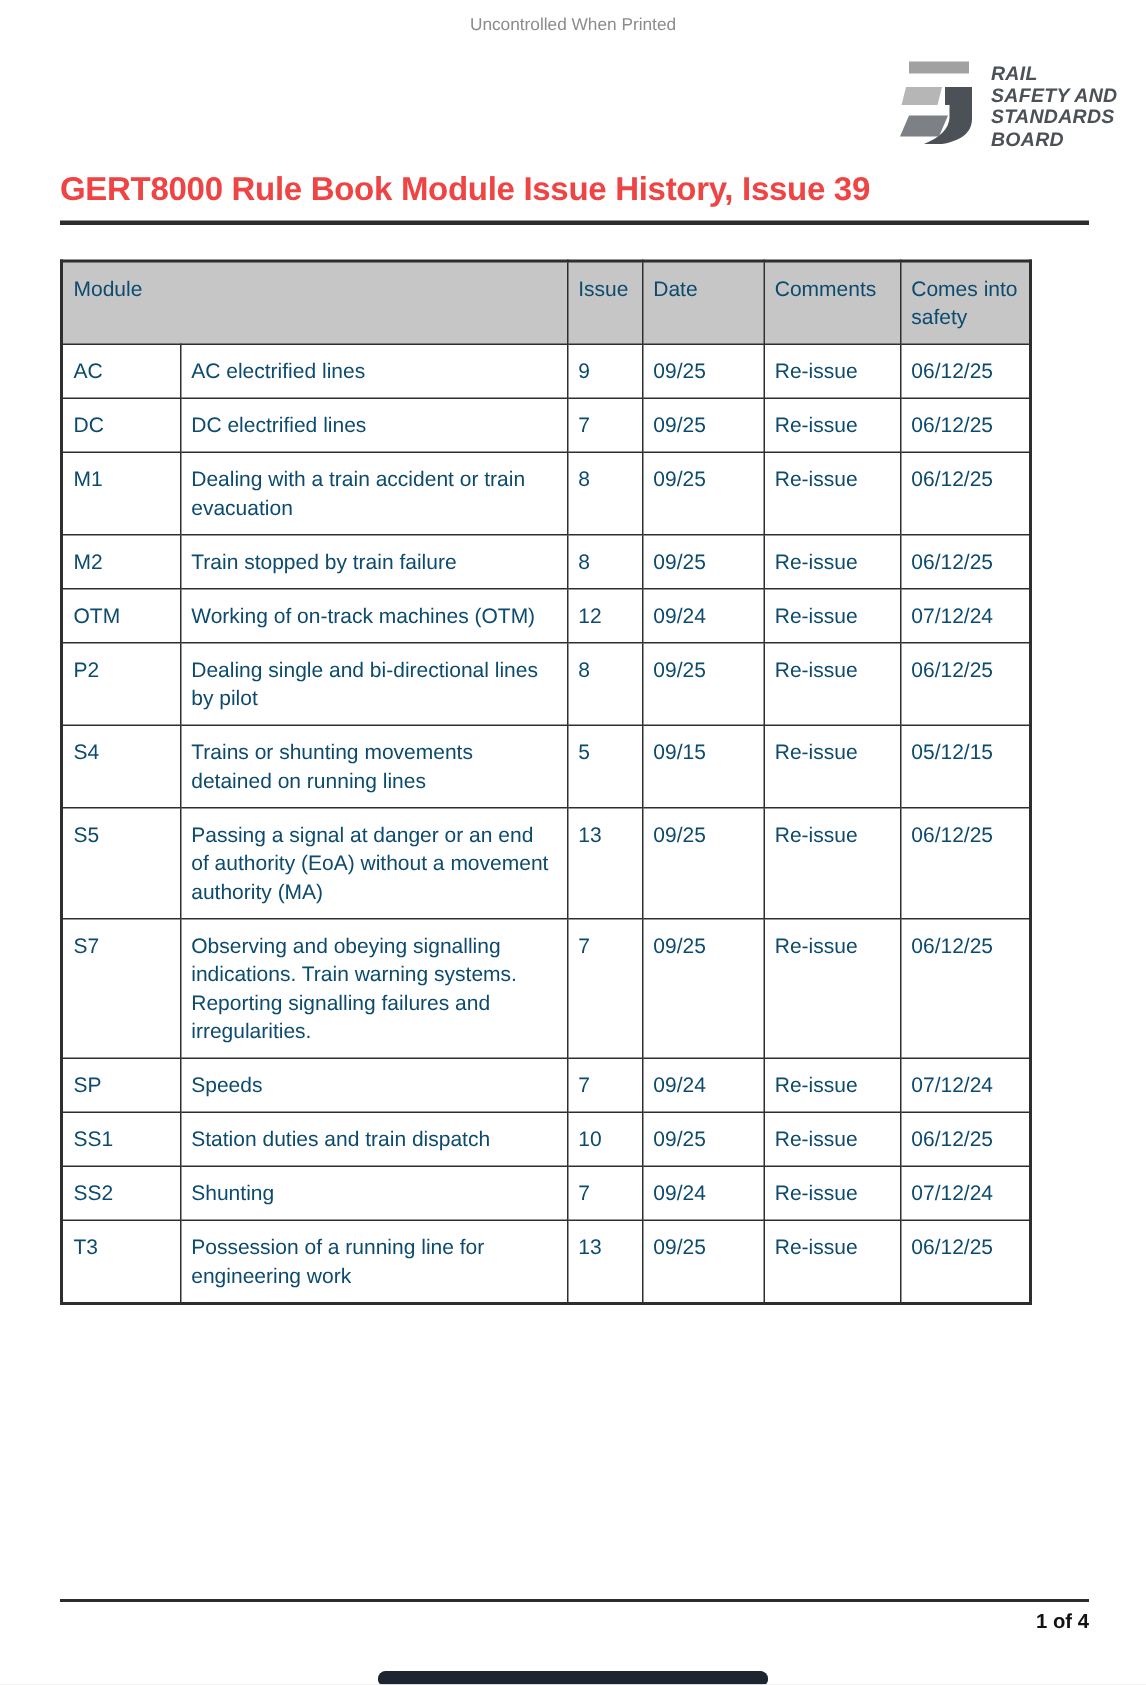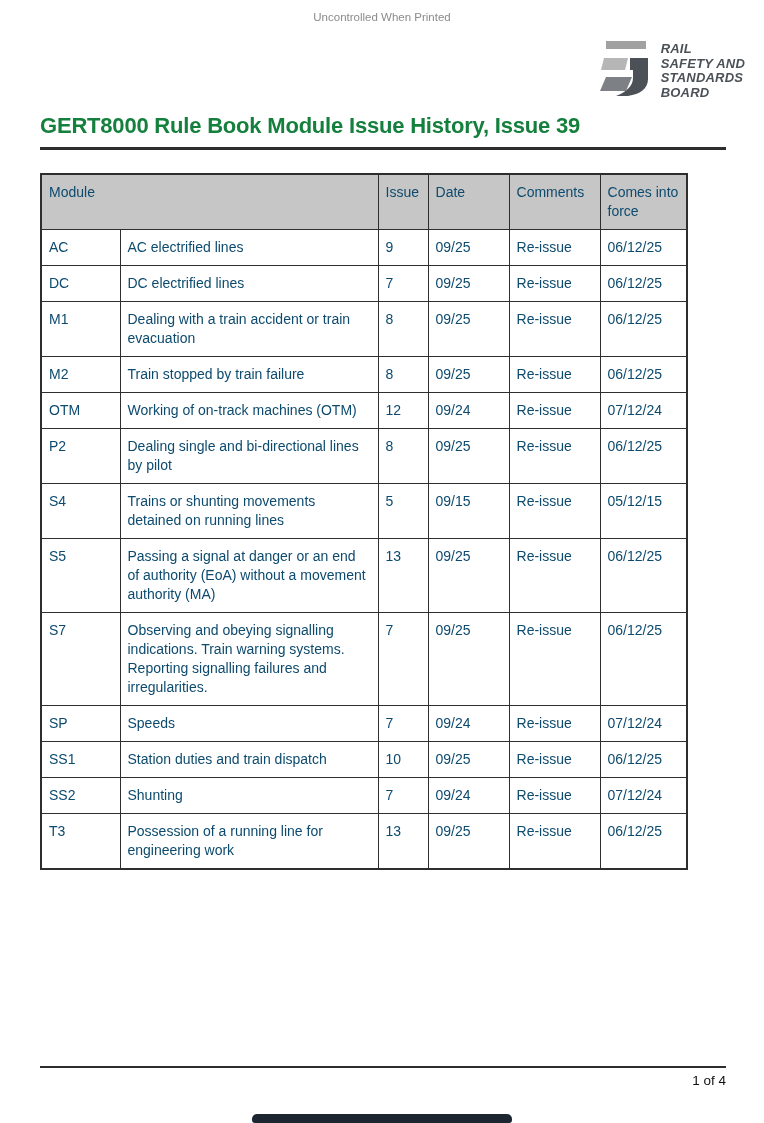--- a/index.html
+++ b/index.html
@@ -19,37 +19,37 @@
   }
   .logo-mark { width:52px; height:58px; }
   .logo-text {
     font-size:13px; font-weight:bold; color:#4b5156;
     line-height:14.6px; letter-spacing:0.2px; padding-top:3px;
   }
   .title-block {
     position:absolute; top:113px; left:40px; right:38px;
     border-bottom:3px solid #2d2d2d; padding-bottom:8px;
   }
-  .title { font-size:22px; font-weight:bold; color:#15803d; letter-spacing:-0.2px; }
+  .title { font-size:22px; font-weight:bold; color:#ef4444; letter-spacing:-0.2px; }
   table.issue-table {
     position:absolute; top:173px; left:40px;
     width:646px; border-collapse:collapse; table-layout:fixed;
     font-size:14px; color:#0c4a6e; border:2px solid #2e2e2e;
   }
   .issue-table th, .issue-table td {
     border:1px solid #2e2e2e; padding:8px 7px;
     text-align:left; vertical-align:top; line-height:19px; font-weight:normal;
   }
   .issue-table thead th { background:#c6c6c6; }
   .footer {
     position:absolute; top:1066px; left:40px; right:38px;
     border-top:2px solid #2d2d2d;
   }
   .page-number {
-    text-align:right; font-weight:normal; font-size:13.5px;
+    text-align:right; font-weight:bold; font-size:13.5px;
     margin-top:5px; color:#121212;
   }
   .home-bar {
     position:absolute; bottom:0; left:50%; transform:translateX(-50%);
     width:260px; height:9px; border-radius:5px 5px 3px 3px; background:#1d2531;
   }
 </style>
 </head>
 <body>
 
@@ -84,21 +84,21 @@
       <col style="width:81px">
         <col style="width:91px">
         <col style="width:87px">
     </colgroup>
     <thead>
       <tr>
         <th colspan="2">Module</th>
         <th>Issue</th>
         <th>Date</th>
         <th>Comments</th>
-        <th>Comes into force</th>
+        <th>Comes into safety</th>
       </tr>
     </thead>
     <tbody>
         <tr>
           <td>AC</td>
           <td>AC electrified lines</td>
           <td>9</td>
           <td>09/25</td>
           <td>Re-issue</td>
           <td>06/12/25</td>

